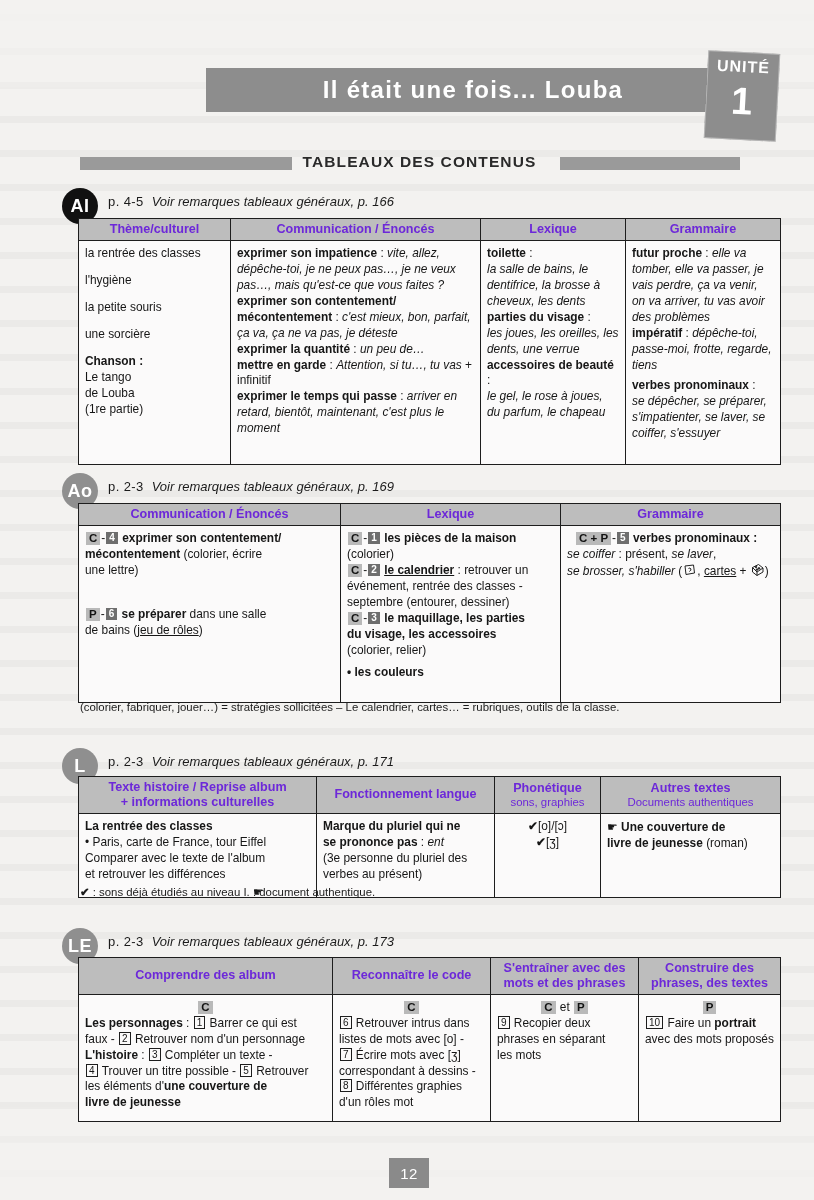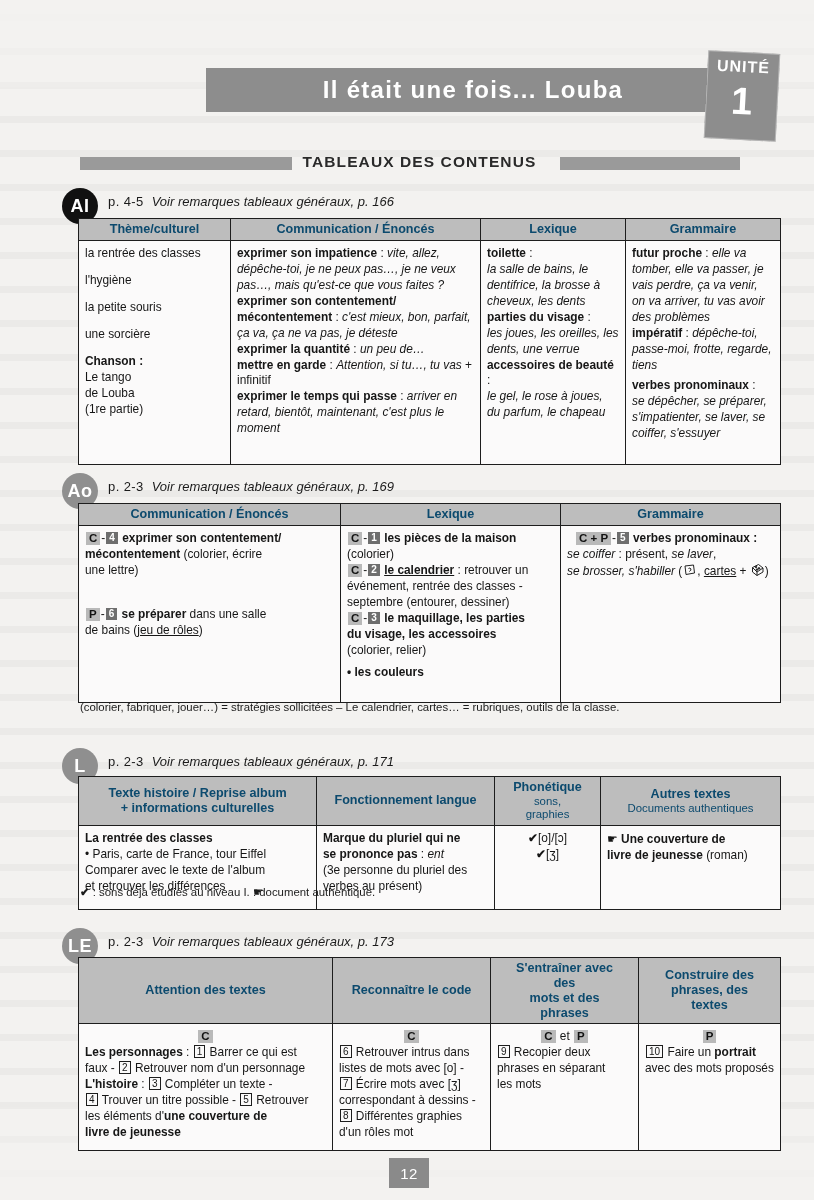--- a/index.html
+++ b/index.html
@@ -82,22 +82,22 @@
 
   
   table.tb{
     position:absolute;border-collapse:collapse;
     background:#fbfafa;
     table-layout:fixed;
   }
   table.tb, table.tb th, table.tb td{border:1.5px solid #1d1d1d;}
   table.tb th{
     background:#bdbdbd;
-    font-size:12.6px;font-weight:bold;color:#0c4a6e;
-    padding:3px 16px;text-align:center;line-height:1.18;
+    font-size:12.6px;font-weight:bold;color:#6d28d9;
+    padding:3px 4px;text-align:center;line-height:1.18;
   }
   table.tb th .sub{font-weight:normal;font-size:11.4px;display:block;}
   table.tb td{
     vertical-align:top;
     padding:5px 6px 6px 6px;
     font-size:11.9px;line-height:1.34;
   }
   .b{font-weight:bold;}
   .i{font-style:italic;}
   .u{text-decoration:underline;}
@@ -351,21 +351,21 @@
 
   <table class="tb" style="left:78px;top:957px;width:702px;">
     <colgroup>
         <col style="width:254px">
         <col style="width:158px">
         <col style="width:148px">
         <col style="width:142px">
       </colgroup>
     <tbody>
         <tr>
-      <th>Attention des textes</th>
+      <th>Comprendre des album</th>
       <th>Reconnaître le code</th>
       <th>
         <span>S'entraîner avec des</span><br>
         <span>mots et des phrases</span>
       </th>
       <th>
         <span>Construire des</span><br>
         <span>phrases, des textes</span>
       </th>
     </tr>

